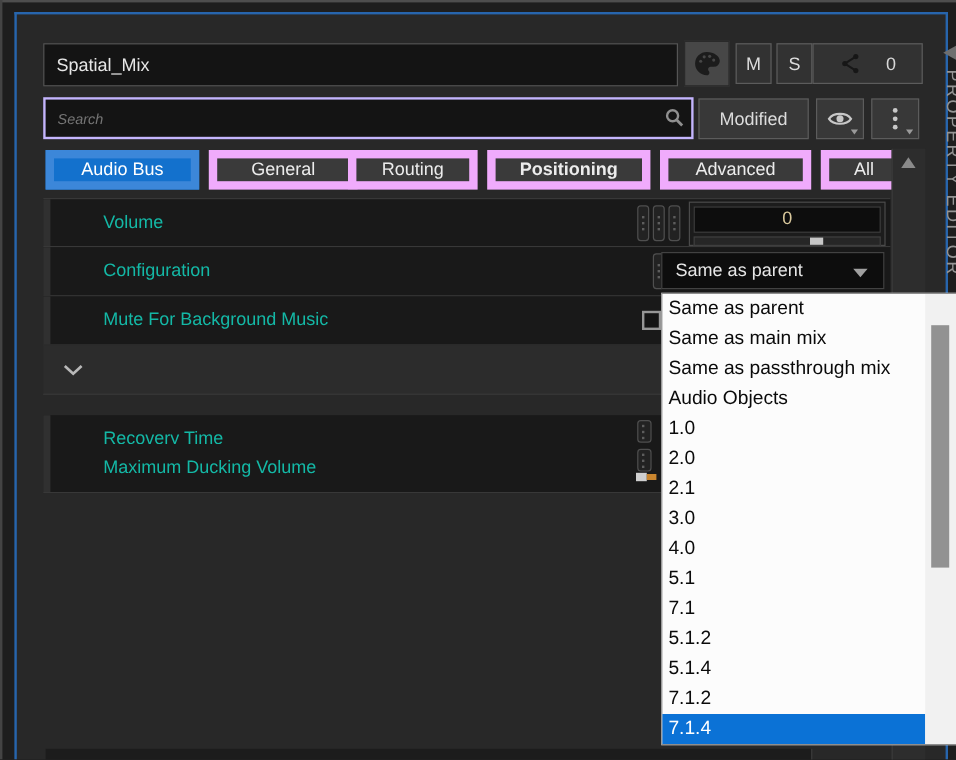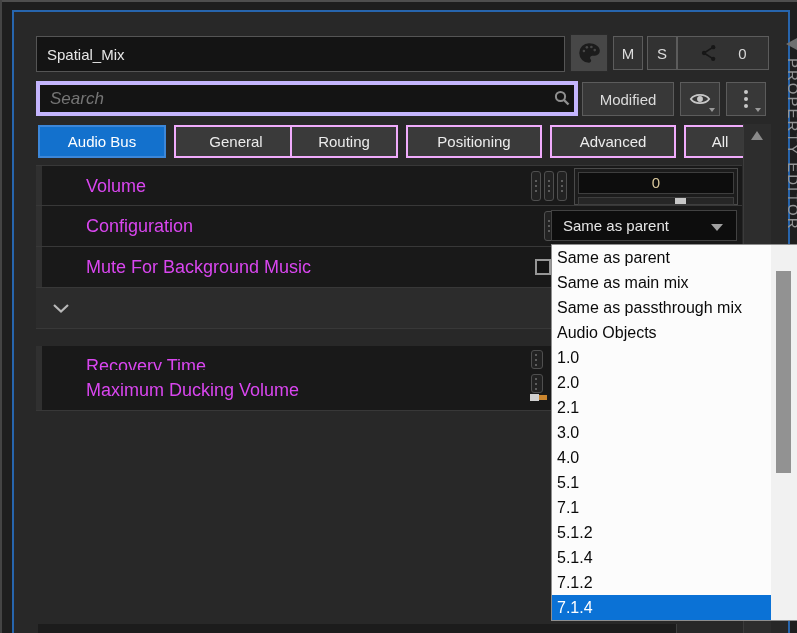--- a/index.html
+++ b/index.html
@@ -30,47 +30,47 @@
   }
   .palette-btn { left:556px; top:22px; width:38px; height:38px; background:#474747; border-color:#2a2a2a; }
   .m-btn { left:599px; top:24px; width:30px; height:34px; }
   .s-btn { left:633px; top:24px; width:30px; height:34px; }
   .share-btn { left:663px; top:24px; width:92px; height:34px; justify-content:space-around; padding:0 12px; }
   .share-btn .count { color:#d8d8d8; }
 
   
   .search-wrap { position:absolute; left:22px; top:69px; width:542px; height:35px; }
   .search-input {
-    width:100%; height:100%; background:#141414; border:4px solid #c4b5fd;
-    color:#e0e0e0; font-size:17px; padding:0 30px 0 10px; outline:none;
+    width:100%; height:100%; background:#141414; border:2px solid #c4b5fd;
+    color:#e0e0e0; font-size:12px; padding:0 30px 0 10px; outline:none;
   }
   .search-input::placeholder { color:#757575; font-style:italic; }
   .search-glyph { position:absolute; right:7px; top:8px; }
   .modified-btn { left:568px; top:70px; width:92px; height:34px; background:#383838; }
   .eye-btn { left:666px; top:70px; width:40px; height:34px; background:#383838; }
   .kebab-btn { left:712px; top:70px; width:40px; height:34px; background:#383838; }
   .corner-arrow {
     position:absolute; right:4px; bottom:3px; width:0; height:0;
     border-left:3px solid transparent; border-right:3px solid transparent;
     border-top:4px solid #9a9a9a;
   }
   .kebab-dots { display:flex; flex-direction:column; gap:3px; }
   .kebab-dots span { width:4px; height:4px; border-radius:50%; background:#c8c8c8; }
 
   
   .tab {
     position:absolute; top:113px; height:33px; background:#3a3a3a;
-    border:2px solid #f0abfc; color:#ececec; font-size:15px;
+    border:7px solid #f0abfc; color:#ececec; font-size:15px;
     display:flex; align-items:center; justify-content:center;
   }
   .tab.active { background:#1371cd; border-color:#3c87d9; color:#fff; }
   .tab-audio-bus  { left:24px;  width:128px; }
   .tab-general    { left:160px; width:124px; }
   .tab-routing    { left:276px; width:108px; }
-  .tab-positioning{ left:392px; width:136px; }
+  .tab-positioning{ left:392px; width:136px;font-weight:bold; }
   .tab-advanced   { left:536px; width:126px; }
   .tab-all        { left:670px; width:72px; }
 
   
   .scroll-col {
     position:absolute; left:729px; top:112px; width:28px; height:521px;
     background:#2d2d2d; border-left:1px solid #3b3b3b;
   }
   .scroll-up {
     position:absolute; left:7px; top:7px; width:0; height:0;
@@ -88,21 +88,21 @@
     white-space:nowrap;
   }
 
   
   .prop-row {
     position:absolute; left:22px; width:706px; height:41px;
     background:#191919; border-bottom:1px solid #383838;
   }
   .prop-row .grip { position:absolute; left:0; top:0; width:6px; height:100%; background:#303030; }
   .prop-row .label {
-    position:absolute; left:50px; top:0; line-height:40px; font-size:18px; color:#d946ef;
+    position:absolute; left:50px; top:0; line-height:40px; font-size:15px; color:#14b8a6;
   }
   .row-volume   { top:153px; border-top:1px solid #383838; }
   .row-config   { top:194px; }
   .row-mute     { top:235px; }
   .row-autoduck { top:276px; background:#2c2c2c; }
   .row-autoduck .label { left:53px; }
   .row-recovery { top:334px; }
   .row-maxduck  { top:358px; }
   .chevron { position:absolute; left:16px; top:15px; }
 

